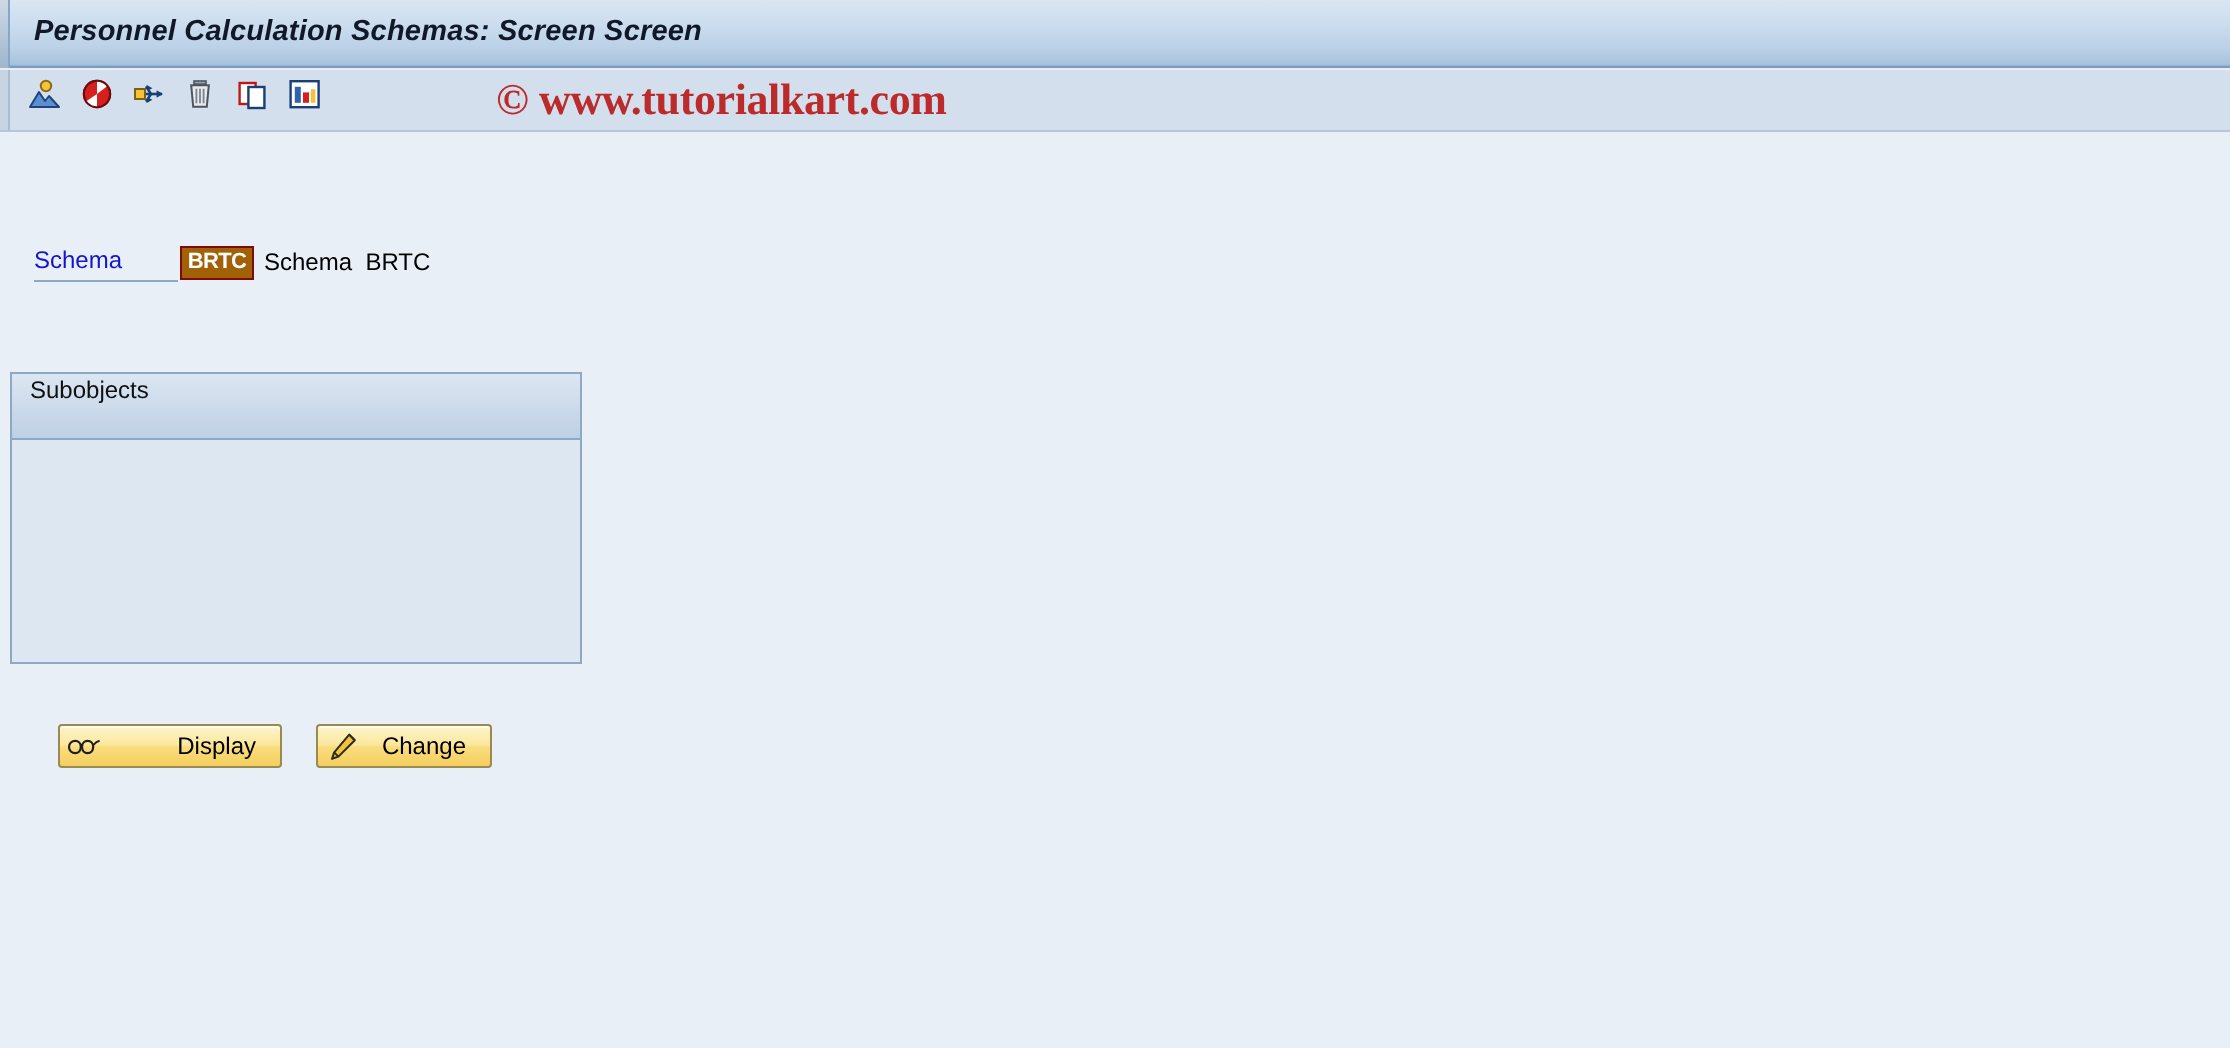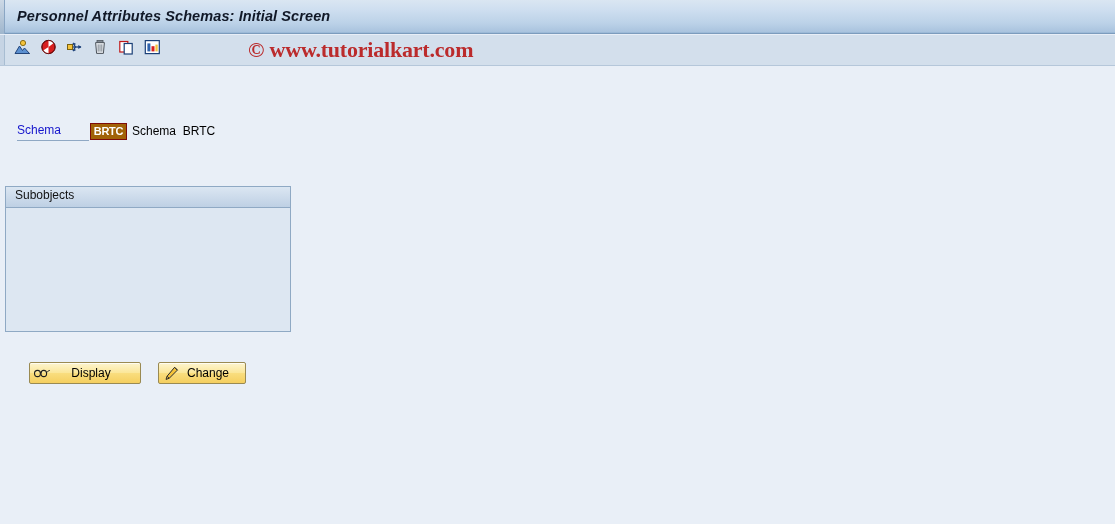--- a/index.html
+++ b/index.html
@@ -172,21 +172,21 @@
   }
   .sapbtn .bicon {
     width: 24px;
     display: flex;
     align-items: center;
     justify-content: center;
     flex: none;
   }
   .sapbtn .blabel {
     flex: 1;
-    text-align: center;
+    text-align: right;
     padding-right: 12px;
     white-space: nowrap;
   }
 
   #create-btn {
     left: 158px;
     top: 164px;
     width: 105px;
     height: 22px;
   }
@@ -201,21 +201,21 @@
     border: 1px solid #8fa9c4;
     border-top: none;
     background: #dde7f2;
     box-sizing: border-box;
   }
   .gb-header {
     position: absolute;
     left: 5px;
     top: 120px;
     width: 286px;
-    height: 22px;
+    height: 34px;
     background: linear-gradient(to bottom, #dbe6f2, #bed0e4);
     border: 1px solid #8fa9c4;
     box-sizing: border-box;
     font-size: 12px;
     color: #111;
     line-height: 16px;
     padding-left: 9px;
   }
 
   .radio-group {
@@ -267,21 +267,21 @@
     top: 296px;
     width: 88px;
     height: 22px;
   }
 </style>
 </head>
 <body>
 
 <div class="titlebar">
   <div class="edge-left"></div>
-  <div class="title-text">Personnel Attributes Schemas: Initial Screen</div>
+  <div class="title-text">Personnel Calculation Schemas: Screen Screen</div>
 </div>
 
 <div class="toolbar">
   <div class="tb-edge"></div>
   <div class="tb-icons">
 
     <div class="tb-btn">
       <svg width="17" height="16" viewBox="0 0 17 16">
         <circle cx="9" cy="4" r="2.6" fill="#f5c33a" stroke="#8a6d14" stroke-width="1"></circle>
         <path d="M1 14.5 L5.5 7 L8.5 11.5 L10.5 9 L15.5 14.5 Z" fill="#5a8fd0" stroke="#22447a" stroke-width="1" stroke-linejoin="round"></path>

